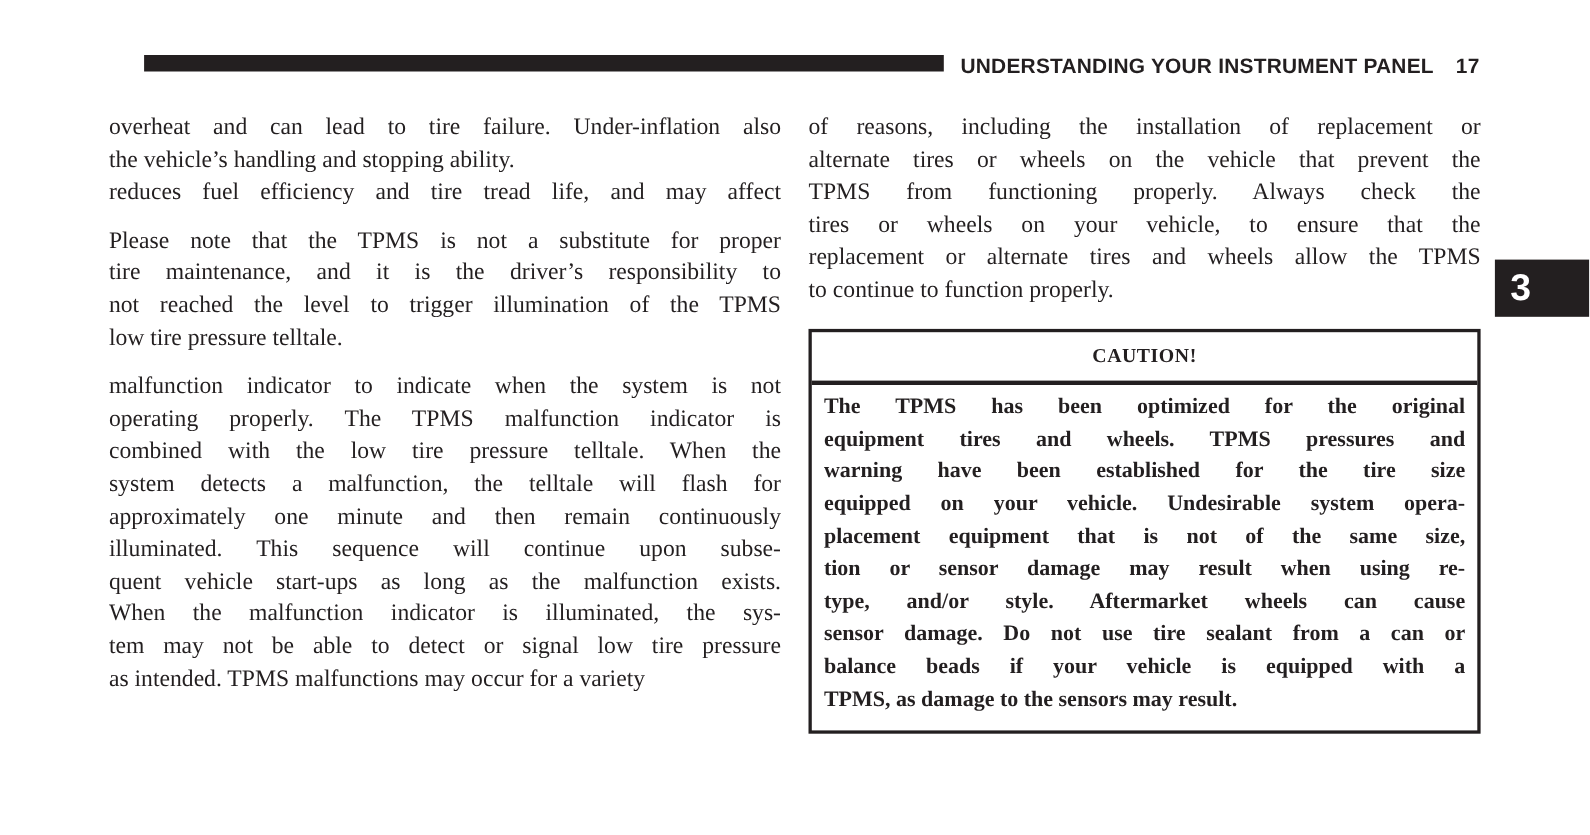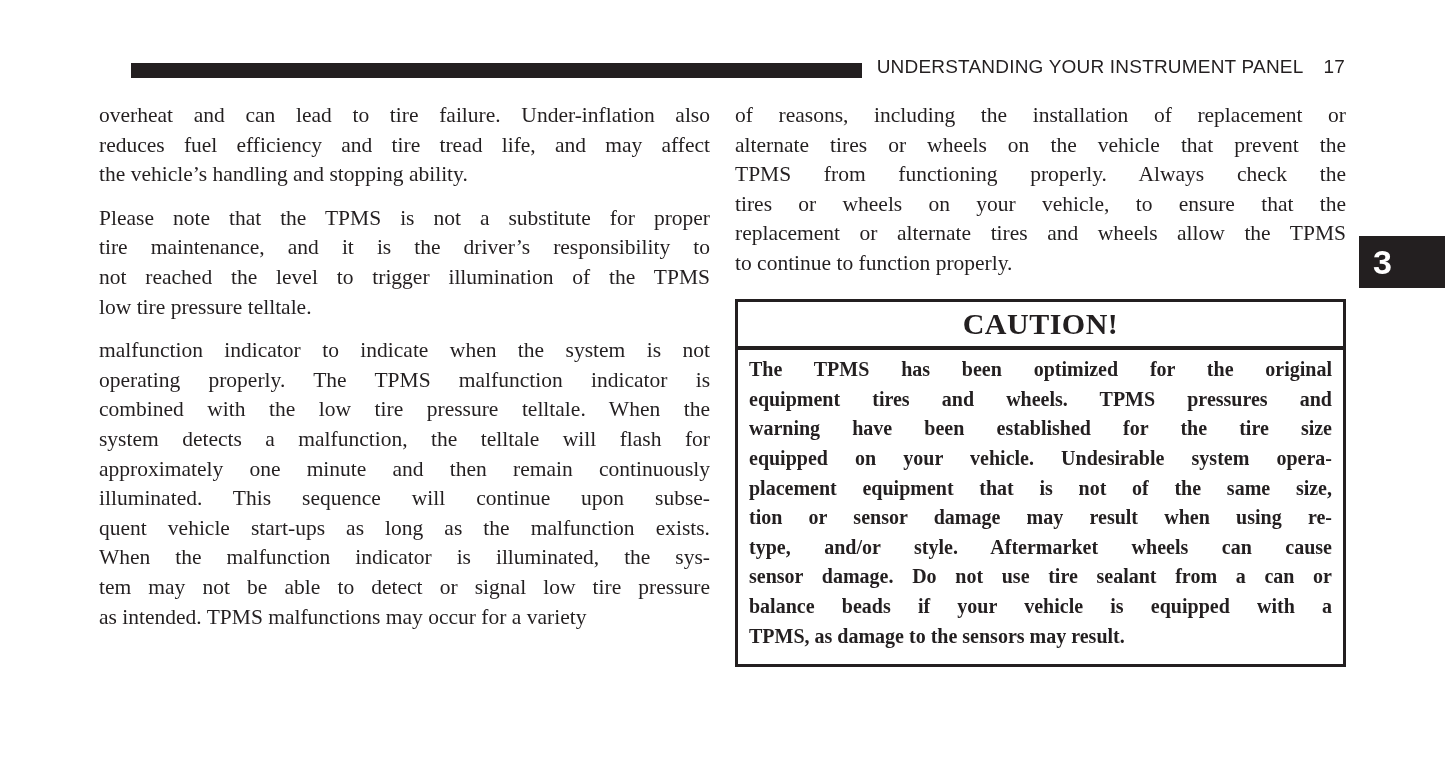--- a/index.html
+++ b/index.html
@@ -14,23 +14,23 @@
   }
 
   
   .header {
     position: absolute;
     left: 99px;
     right: 100px;
     top: 50px;
     height: 28px;
     display: flex;
-    align-items: flex-end;
+    align-items: flex-start;
     font-family: "Liberation Sans", sans-serif;
-    font-weight: normal;
+    font-weight: bold;
     font-size: 19px;
     letter-spacing: 0.2px;
     white-space: nowrap;
     margin-left: 32px;
   }
   .header-rule {
     flex: 1 1 auto;
     height: 15px;
     background: #231f20;
     margin-right: 15px;
@@ -75,21 +75,21 @@
 
   
   .caution-box {
     margin-top: 20px;
     border: 3px solid #231f20;
     background: #ffffff;
   }
   .caution-title {
     text-align: center;
     font-weight: bold;
-    font-size: 30px;
+    font-size: 18px;
     letter-spacing: 0.5px;
     padding: 7px 0 8px 0;
   }
   .caution-sep {
     height: 4px;
     background: #231f20;
     border: none;
     margin: 0;
   }
   .caution-body {
@@ -106,22 +106,22 @@
 
   <div class="header">
     <div class="header-rule"></div>
     <div class="header-title">UNDERSTANDING YOUR INSTRUMENT PANEL</div>
     <div class="header-pagenum">17</div>
   </div>
 
   <div class="col col-left">
       <div class="para">
         <div class="jline">overheat and can lead to tire failure. Under-inflation also</div>
+        <div class="jline jlast">the vehicle’s handling and stopping ability.</div>
         <div class="jline">reduces fuel efficiency and tire tread life, and may affect</div>
-        <div class="jline jlast">the vehicle’s handling and stopping ability.</div>
       </div>
       <div class="para">
         <div class="jline">Please note that the TPMS is not a substitute for proper</div>
         <div class="jline">tire maintenance, and it is the driver’s responsibility to</div>
         <div class="jline">not reached the level to trigger illumination of the TPMS</div>
         <div class="jline jlast">low tire pressure telltale.</div>
       </div>
       <div class="para">
         <div class="jline">malfunction indicator to indicate when the system is not</div>
         <div class="jline">operating properly. The TPMS malfunction indicator is</div>

